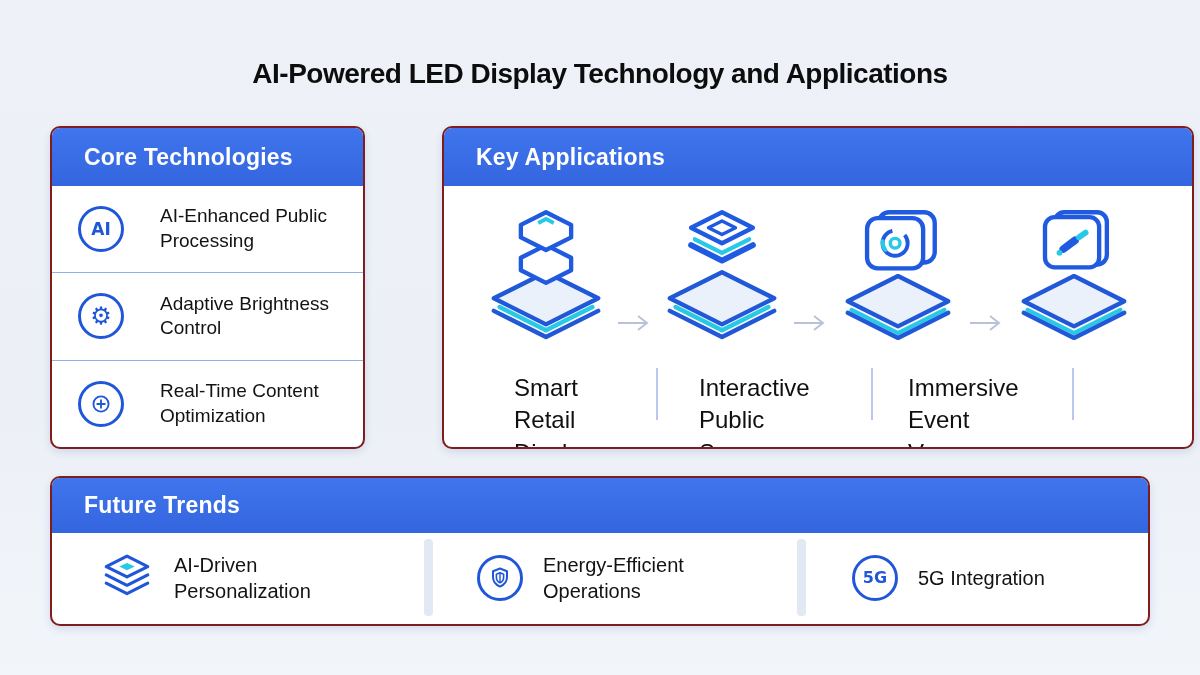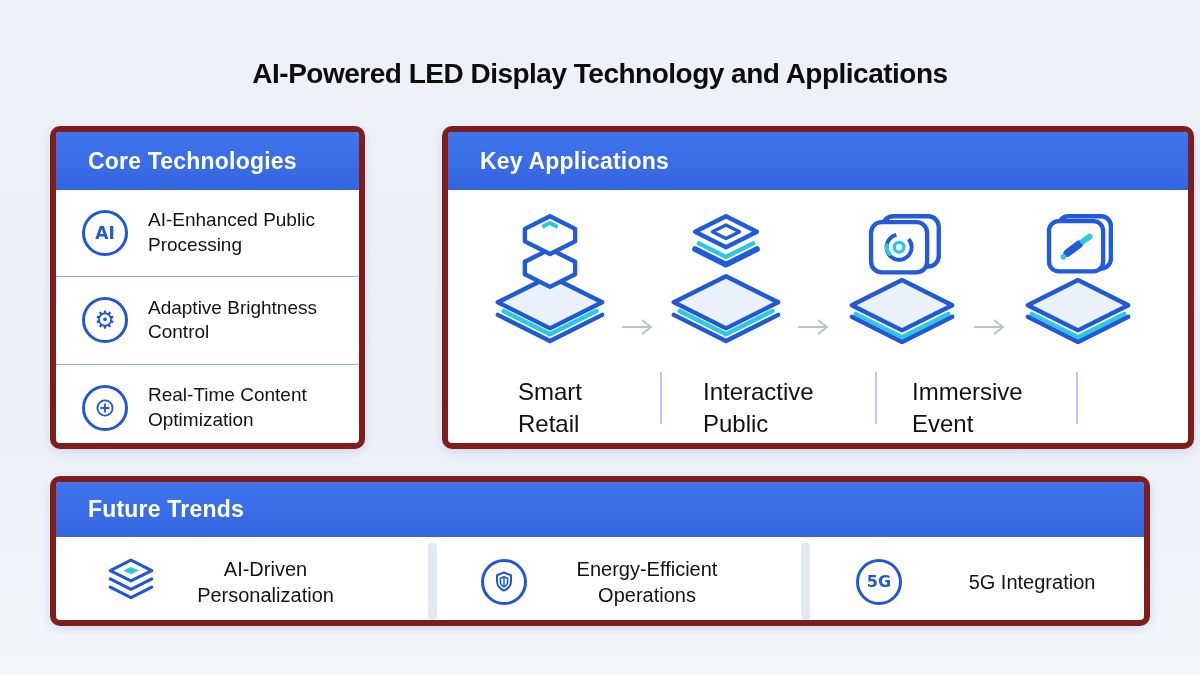--- a/index.html
+++ b/index.html
@@ -6,52 +6,52 @@
   body{
     width:1200px;height:675px;position:relative;overflow:hidden;
     background:linear-gradient(180deg,#eef2f8 0%,#ecf0f6 60%,#f2f5fa 100%);
     font-family:"Liberation Sans", sans-serif;color:#131313;
   }
   .title{
     position:absolute;top:58px;left:0;width:1200px;text-align:center;
     font-size:28px;font-weight:bold;letter-spacing:-0.5px;color:#0d0d0d;
   }
   .panel{
-    position:absolute;background:#fff;border:6px solid #7f1d1d;border-radius:10px;
+    position:absolute;background:#fff;border:2px solid #7f1d1d;border-radius:10px;
     box-shadow:0 3px 8px rgba(50,90,180,.16);box-sizing:border-box;overflow:hidden;
   }
   .panel-header{
     background:linear-gradient(180deg,#4075ee 0%,#3365de 100%);
     color:#fff;font-weight:bold;font-size:23px;display:flex;align-items:center;
     height:58px;padding-left:32px;letter-spacing:0.2px;
   }
   
   #core-panel{left:50px;top:126px;width:315px;height:323px;}
   .core-body{display:flex;flex-direction:column;height:261px;}
-  .core-row{flex:1;display:flex;align-items:center;padding-left:26px;gap:20px;}
+  .core-row{flex:1;display:flex;align-items:center;padding-left:26px;gap:36px;}
   .core-row + .core-row{border-top:1.5px solid #8fb0e8;}
   .ring-icon{
     width:46px;height:46px;border-radius:50%;border:3px solid #1f57d8;flex:0 0 auto;
     display:flex;align-items:center;justify-content:center;color:#1f57d8;
     font-weight:bold;font-size:17px;box-sizing:border-box;
     font-family:"DejaVu Sans", sans-serif;
   }
   .gear-glyph{font-size:24px;line-height:1;font-weight:normal;}
   .core-label{font-size:19px;line-height:1.3;max-width:210px;}
   
   #key-panel{left:398px;top:126px;width:752px;height:323px;margin-left:44px;}
   .key-body{position:relative;height:261px;}
   .iso-icon{position:absolute;top:22px;width:116px;height:140px;}
   .flow-arrow{position:absolute;top:128px;width:36px;height:18px;}
   .key-divider{position:absolute;top:182px;height:52px;width:1.5px;background:#b9c8ec;}
   .key-label{position:absolute;top:186px;font-size:24px;line-height:1.35;color:#101010;}
   
   #future-panel{left:50px;top:476px;width:1100px;height:150px;}
   .future-header{height:55px;}
-  .future-body{position:relative;height:89px;text-align:center;}
+  .future-body{position:relative;height:89px;}
   .future-divider{position:absolute;top:6px;bottom:6px;width:9px;background:#e2e9f4;border-radius:4px;}
   .future-item{position:absolute;top:0;height:89px;display:flex;align-items:center;gap:20px;}
   .future-label{font-size:20px;line-height:1.3;}
   .fivege{font-size:16px;}
 </style>
 </head>
 <body>
 
 <div class="title">AI-Powered LED Display Technology and Applications</div>
 

